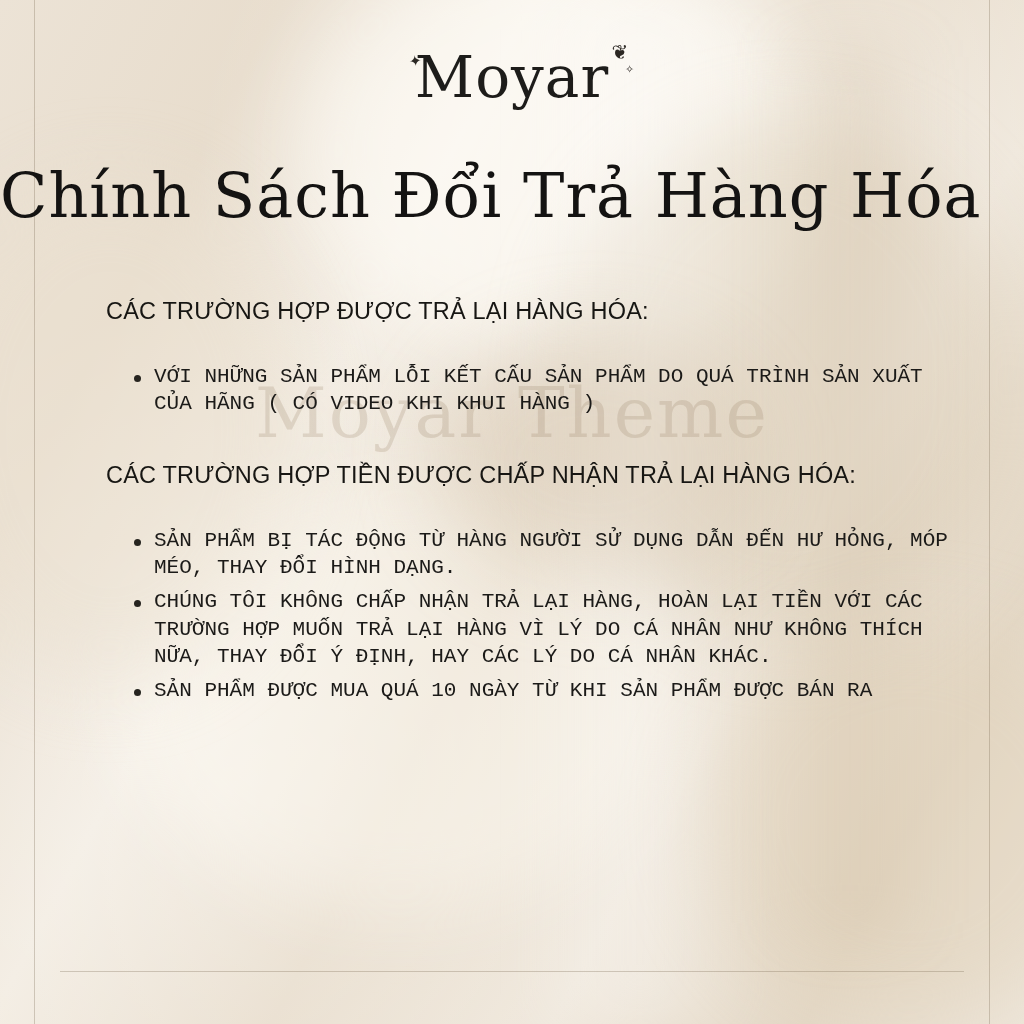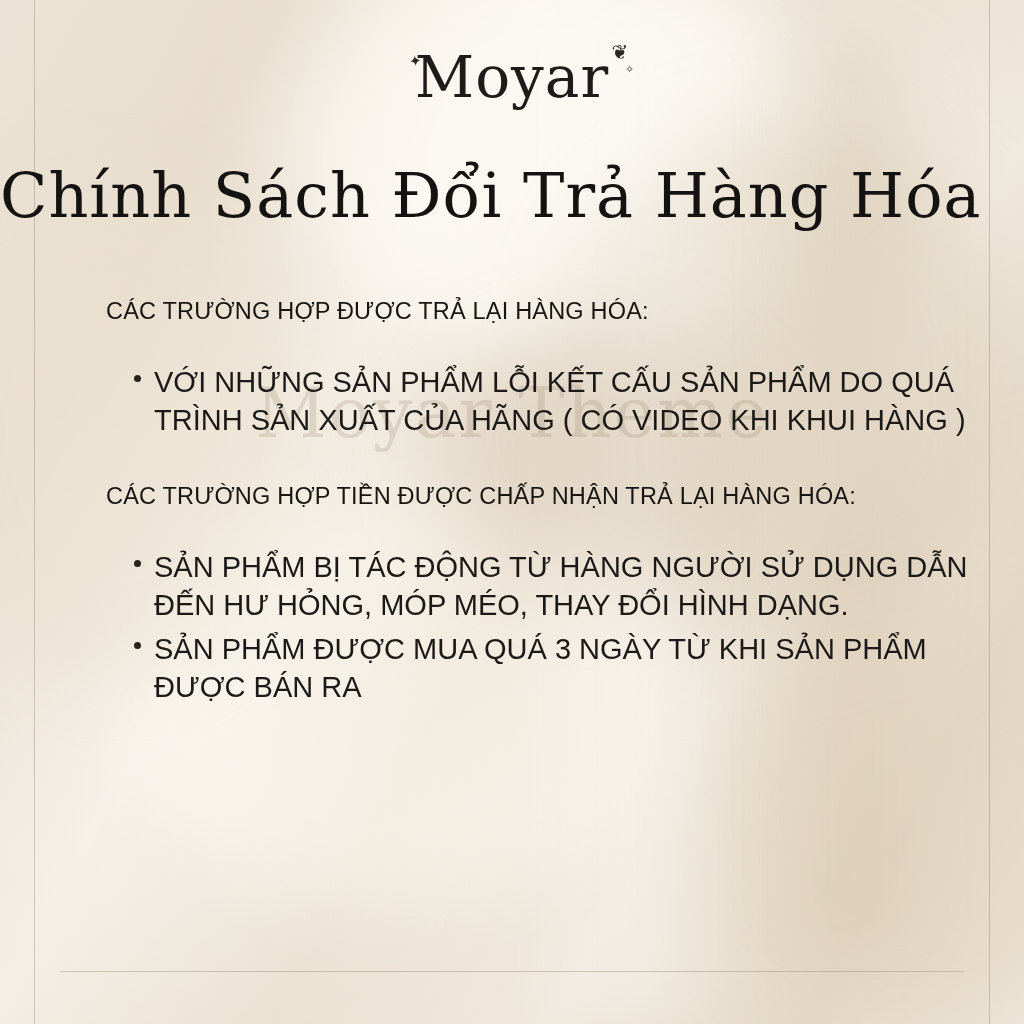--- a/index.html
+++ b/index.html
@@ -130,25 +130,26 @@
   .gap-a { height: 26px; }
   .gap-b { height: 36px; }
 
   ul.bullets {
     list-style: none;
     margin: 0;
     padding: 0 0 0 26px;
   }
   ul.bullets li {
     position: relative;
-    font-size: 29px;
+    font-size: 21px;
     line-height: 1.32;
     margin: 0 0 6px 0;
     padding-left: 22px;
     color: #1b1a18;
+    font-family: Liberation Mono, monospace;
   }
   ul.bullets li::before {
     content: "";
     position: absolute;
     left: 2px;
     top: 12px;
     width: 7px;
     height: 7px;
     border-radius: 50%;
     background: #26241f;
@@ -193,17 +194,18 @@
     <ul class="bullets">
       <li>VỚI NHỮNG SẢN PHẨM LỖI KẾT CẤU SẢN PHẨM DO QUÁ TRÌNH SẢN XUẤT CỦA HÃNG ( CÓ VIDEO KHI KHUI HÀNG )</li>
     </ul>
 
     <div class="gap-b"></div>
 
     <p class="section-head">CÁC TRƯỜNG HỢP TIỀN ĐƯỢC CHẤP NHẬN TRẢ LẠI HÀNG HÓA:</p>
     <div class="gap-a"></div>
     <ul class="bullets list-tight">
       <li>SẢN PHẨM BỊ TÁC ĐỘNG TỪ HÀNG NGƯỜI SỬ DỤNG DẪN ĐẾN HƯ HỎNG, MÓP MÉO, THAY ĐỔI HÌNH DẠNG.</li>
-      <li>SẢN PHẨM ĐƯỢC MUA QUÁ 3 NGÀY TỪ KHI SẢN PHẨM ĐƯỢC BÁN RA</li>
+      <li>CHÚNG TÔI KHÔNG CHẤP NHẬN TRẢ LẠI HÀNG, HOÀN LẠI TIỀN VỚI CÁC TRƯỜNG HỢP MUỐN TRẢ LẠI HÀNG VÌ LÝ DO CÁ NHÂN NHƯ KHÔNG THÍCH NỮA, THAY ĐỔI Ý ĐỊNH, HAY CÁC LÝ DO CÁ NHÂN KHÁC.</li>
+      <li>SẢN PHẨM ĐƯỢC MUA QUÁ 10 NGÀY TỪ KHI SẢN PHẨM ĐƯỢC BÁN RA</li>
     </ul>
 
   </div>
 </div>
 
 </body></html>

